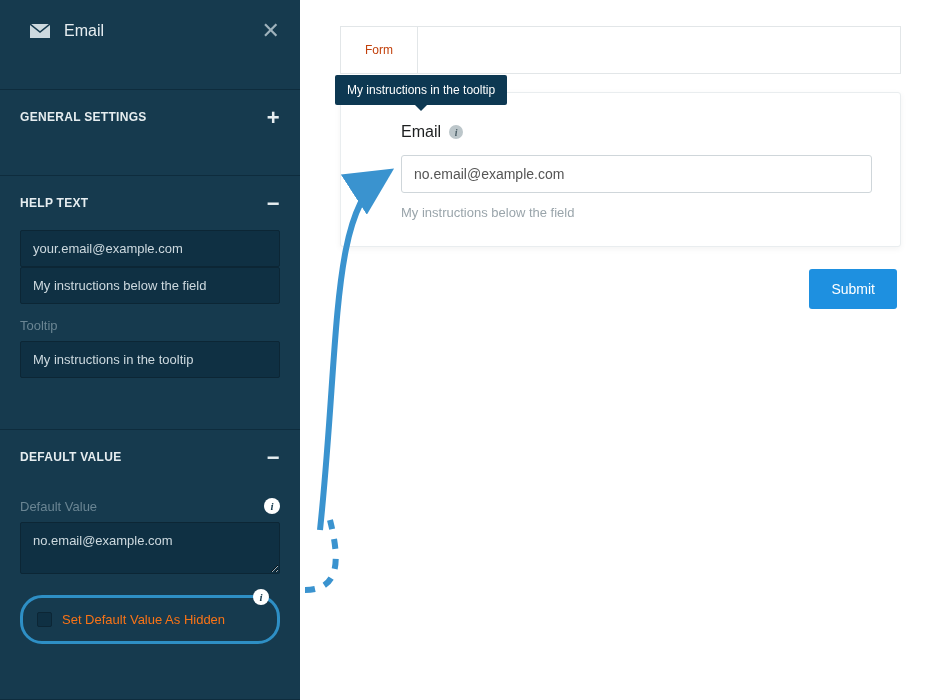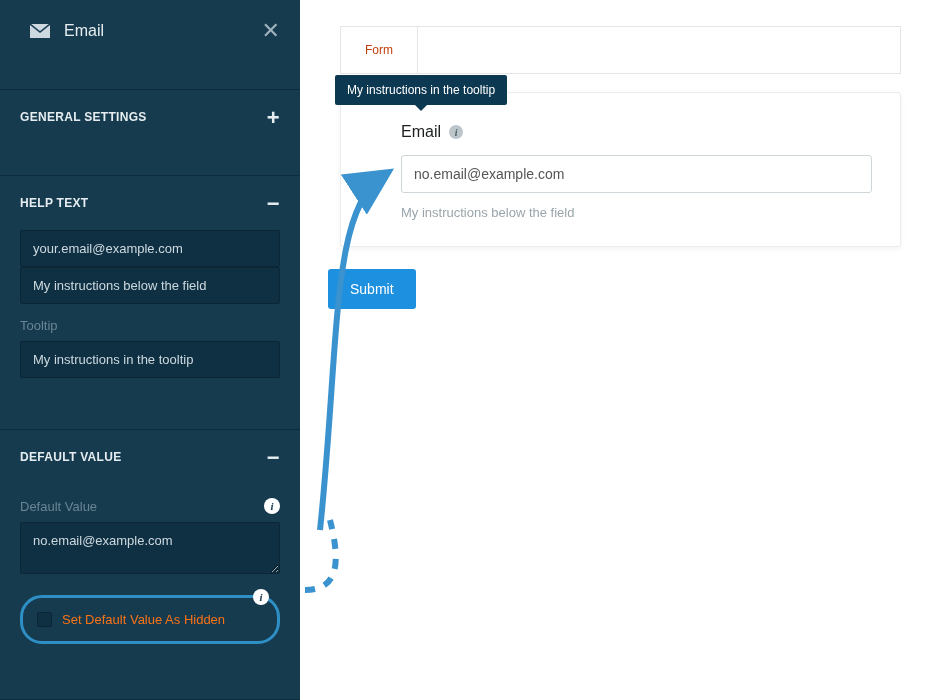--- a/index.html
+++ b/index.html
@@ -116,21 +116,21 @@
   }
   .email-input {
     display: block; width: calc(100% - 32px); margin-left: 32px; margin-top: 14px;
     padding: 10px 12px; font-size: 14px; color: #555;
     border: 1px solid #cfd6da; border-radius: 3px; outline: none;
     height: 38px;
   }
   .hint {
     margin-left: 32px; margin-top: 12px; color: #9aa5ab; font-size: 13px;
   }
-  .submit-row { display: flex; justify-content: flex-start; padding: 0 28px; margin-top: 22px; }
+  .submit-row { display: flex; justify-content: flex-end; padding: 0 44px; margin-top: 22px; }
   .btn-submit {
     background: #1e90e0; color: #fff; border: none; border-radius: 3px;
     padding: 12px 22px; font-size: 14px; cursor: pointer;
   }
 
   
   .arrow-overlay { position: absolute; left: 0; top: 0; width: 100%; height: 100%; pointer-events: none; }
 </style>
 </head>
 <body>

